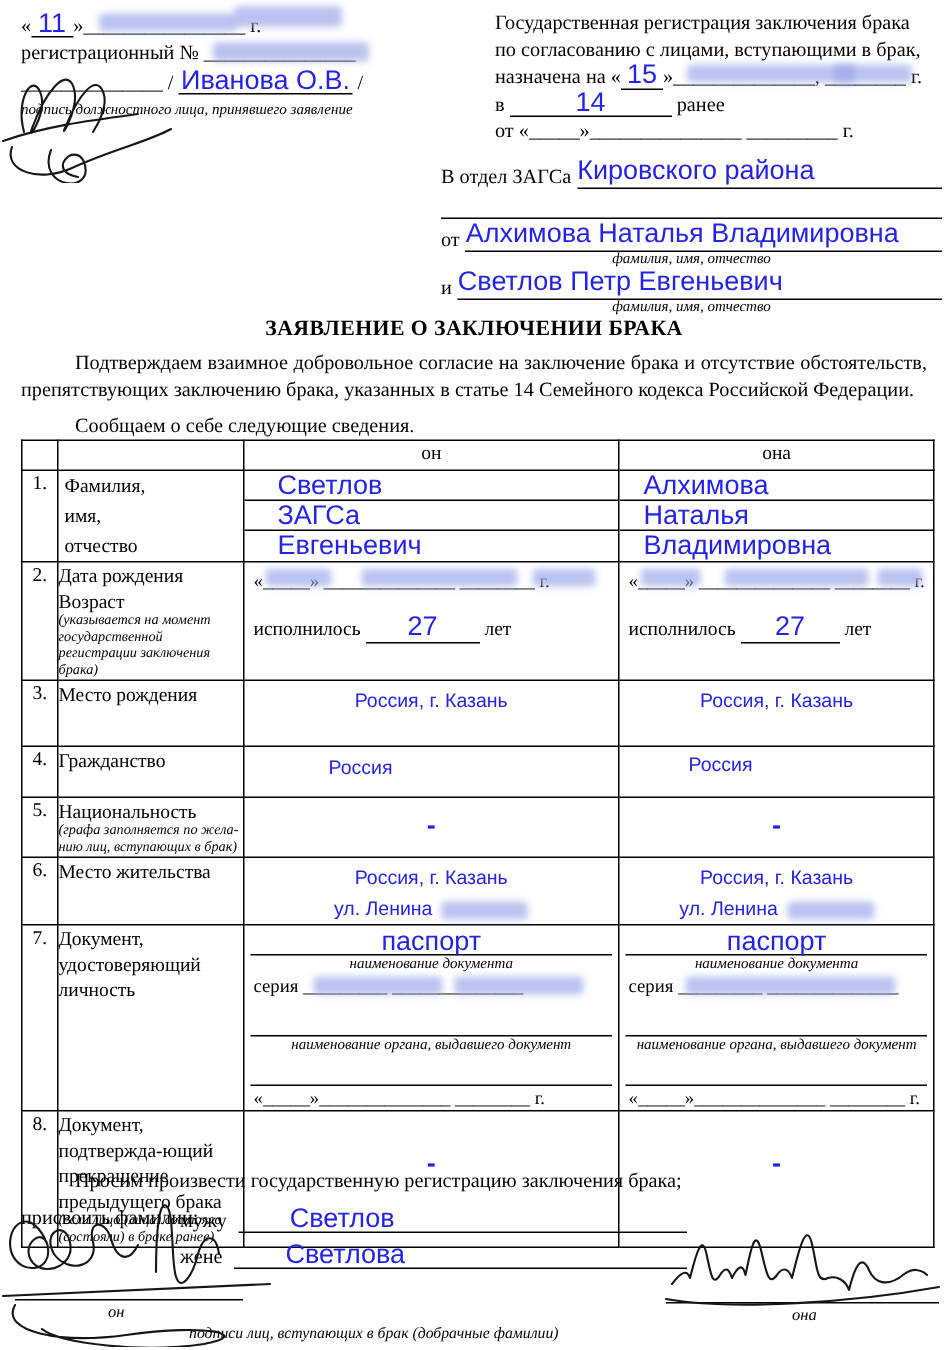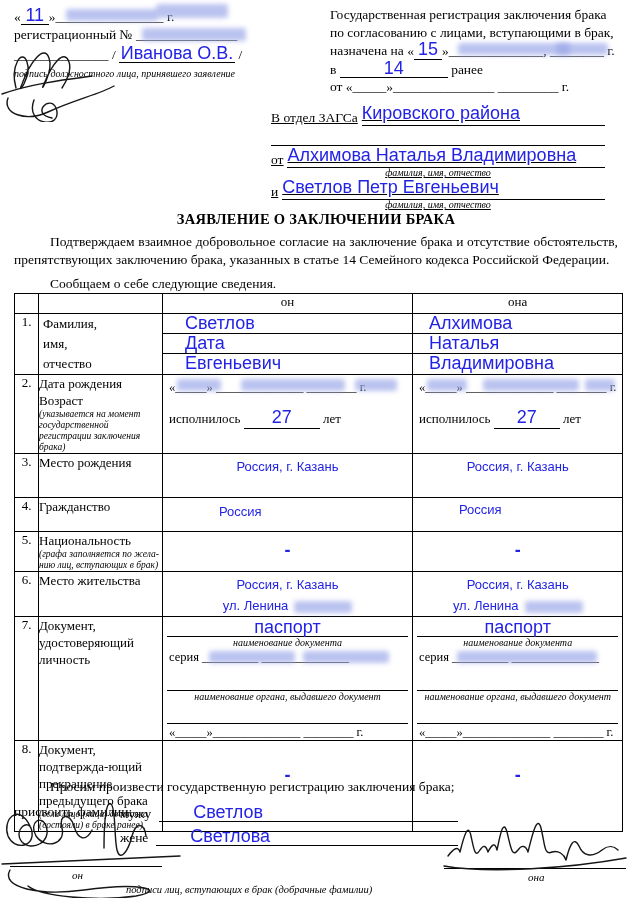--- a/index.html
+++ b/index.html
@@ -16,21 +16,21 @@
   .bpi{ display:inline-block; background:#9aa6e8; opacity:.68; filter:blur(2.5px); border-radius:3px; height:12px; width:58px; vertical-align:middle; margin-left:6px; }
 
   
   #accepted{ position:absolute; left:14px; top:6px; width:302px; line-height:18px; }
   #accepted .ln{ position:relative; white-space:nowrap; }
   
   #scheduled{ position:absolute; left:330px; top:6px; width:294px; line-height:17.5px; }
   #scheduled .ln{ position:relative; white-space:nowrap; }
 
   
-  #addressee{ position:absolute; left:271px; top:104px; width:334px;text-decoration:underline; }
+  #addressee{ position:absolute; left:294px; top:104px; width:334px; }
   .addr-row{ display:flex; align-items:flex-end; }
   .addr-line{ flex:1; border-bottom:1.2px solid #000; text-align:left; line-height:19px; height:22px; margin-left:4px; }
   .addr-blank{ height:20px; border-bottom:1.2px solid #000; }
   .addr-cap{ font-style:italic; font-size:10px; text-align:center; height:10px; line-height:10px; }
 
   #doc-title{ position:absolute; left:0; top:211px; width:632px; text-align:center; font-weight:bold; font-size:14.5px; letter-spacing:.3px; }
   #para1{ position:absolute; left:14px; top:233px; width:604px; text-align:justify; text-indent:36px; line-height:18px; }
   #para2{ position:absolute; left:14px; top:276px; width:604px; text-indent:36px; }
 
   
@@ -151,21 +151,21 @@
 
   <tr style="height:60px;">
     <td class="num">1.</td>
     <td class="lbl">
       <div class="sub">Фамилия,</div>
       <div class="sub">имя,</div>
       <div class="sub">отчество</div>
     </td>
     <td class="vcell">
       <div class="sub sub-b fill" style="padding-left:22px;">Светлов</div>
-      <div class="sub sub-b fill" style="padding-left:22px;">Дата</div>
+      <div class="sub sub-b fill" style="padding-left:22px;">ЗАГСа</div>
       <div class="sub fill" style="padding-left:22px;">Евгеньевич</div>
     </td>
     <td class="vcell">
       <div class="sub sub-b fill" style="padding-left:16px;">Алхимова</div>
       <div class="sub sub-b fill" style="padding-left:16px;">Наталья</div>
       <div class="sub fill" style="padding-left:16px;">Владимировна</div>
     </td>
   </tr>
 
   <tr style="height:60px;">

